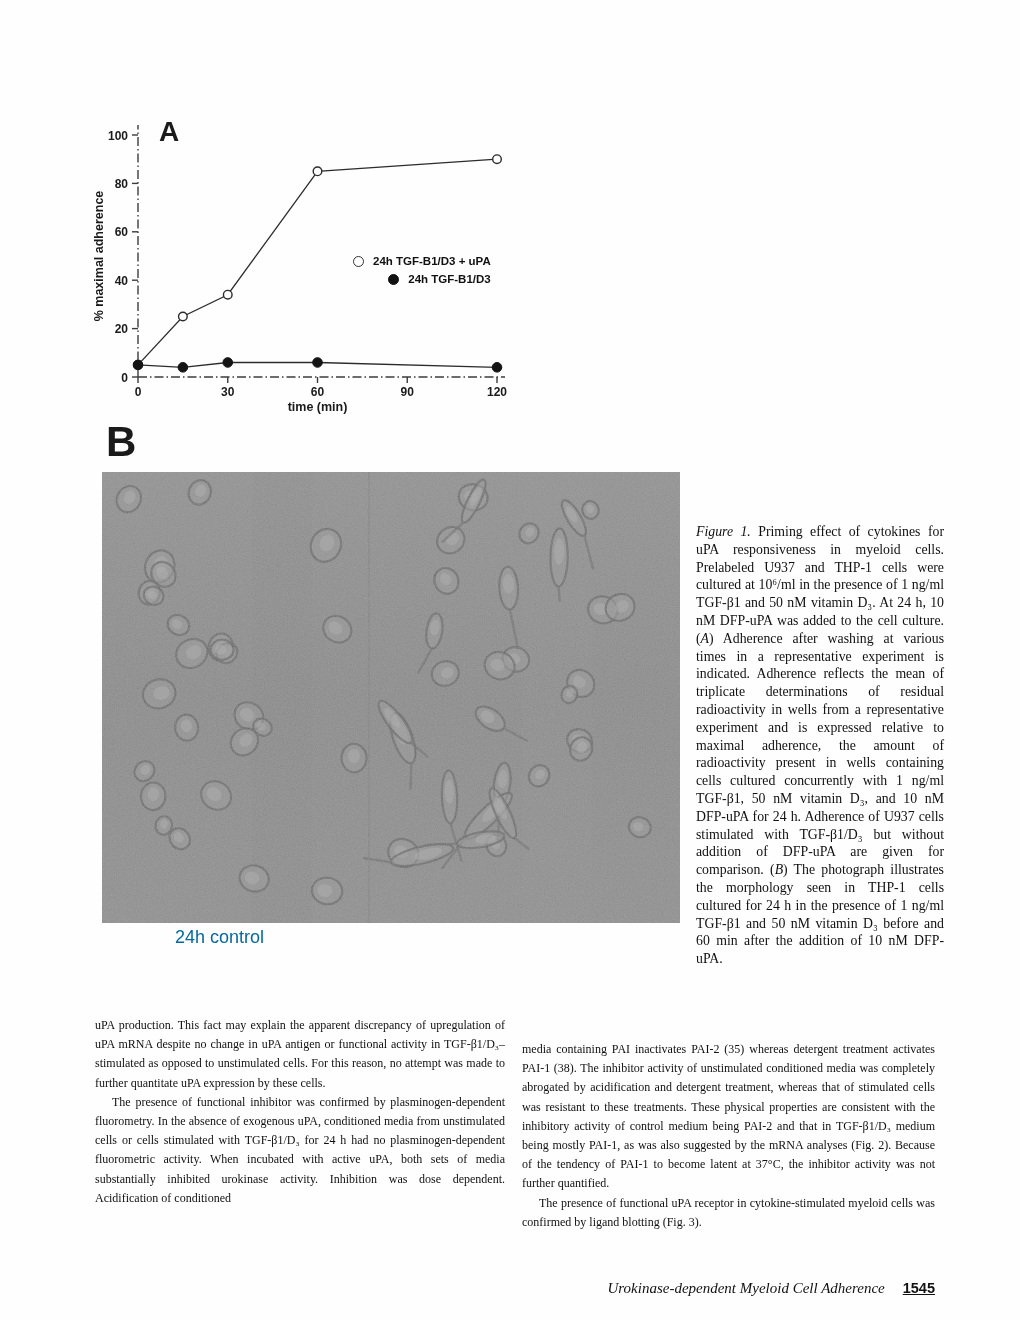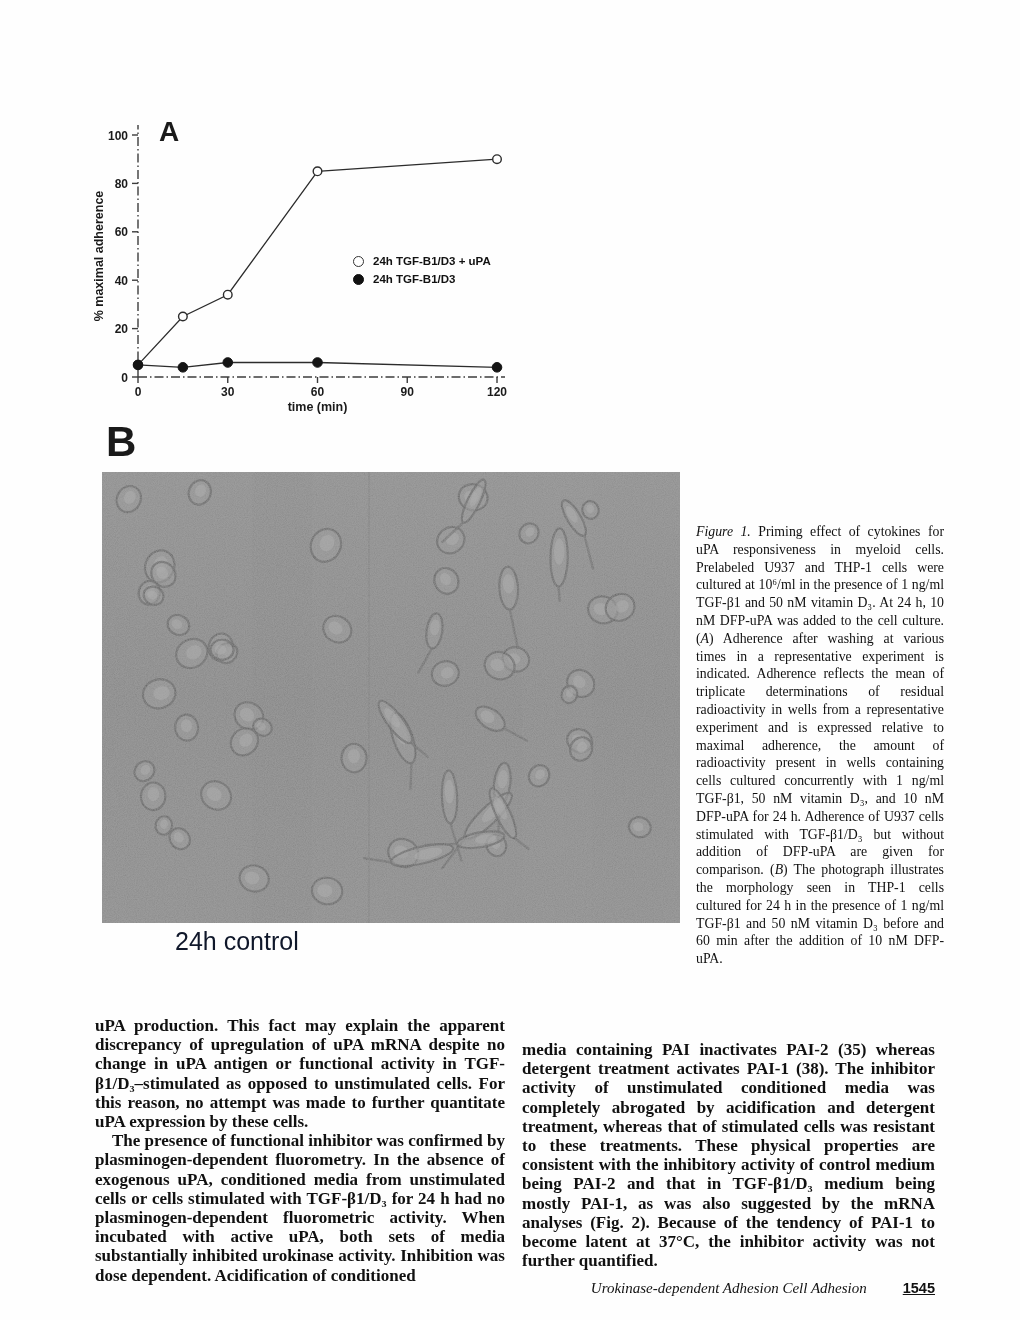--- a/index.html
+++ b/index.html
@@ -15,50 +15,50 @@
   .a-letter{position:absolute;left:74px;top:16px;font-size:28px;}
   .axis{stroke:#3c3c3c;stroke-width:1.4;fill:none;stroke-dasharray:9 3 1.5 3;}
   .tick{stroke:#3c3c3c;stroke-width:1.4;}
   .ticklab{font:700 12px "Liberation Sans",sans-serif;fill:#1a1a1a;}
   .axlab{font:700 12.5px "Liberation Sans",sans-serif;fill:#1a1a1a;}
   .seriesline{fill:none;stroke:#2c2c2c;stroke-width:1.3;}
   .m-open{fill:#ffffff;stroke:#2c2c2c;stroke-width:1.4;}
   .m-fill{fill:#141414;stroke:#141414;}
   .legend{position:absolute;left:268px;top:152px;font-family:"Liberation Sans",sans-serif;
           font-weight:700;font-size:11.5px;color:#111;}
-  .legend-row{display:flex;align-items:center;height:18px;}
+  .legend-row{display:flex;align-items:center;height:18px;justify-content:flex-end;}
   .marker{width:9px;height:9px;border-radius:50%;margin-right:9px;flex:0 0 auto;}
   .marker.open{border:1.6px solid #333;background:#fff;}
   .marker.fill{background:#111;border:1.6px solid #111;}
 
   
   .b-letter{position:absolute;left:106px;top:418px;font-size:42px;}
   .photo{position:absolute;left:102px;top:472px;width:578px;height:451px;background:#7f7f7f;}
   #photo-svg{display:block;width:578px;height:451px;}
   .photo-labels{position:absolute;left:102px;top:927px;width:578px;height:32px;
-                font-family:"Liberation Sans",sans-serif;font-size:25px;color:#0f172a;}
+                font-family:"Liberation Sans",sans-serif;font-size:18px;color:#0369a1;}
   .pl1{position:absolute;left:73px;top:0;}
   .pl2{position:absolute;left:235px;top:0;}
 
   
   .caption{position:absolute;left:696px;top:523px;width:248px;
            font-size:13.8px;line-height:17.8px;text-align:justify;color:#101010;}
   .ital{font-style:italic;margin-top:24px;}
 
   
   .col{position:absolute;top:1016px;}
   .col-left{left:95px;width:410px;}
   .col-right{left:522px;width:413px;margin-top:24px;}
-  .col p{margin:0;font-size:17px;line-height:19.2px;text-align:justify;color:#101010;font-weight:bold;}
+  .col p{margin:0;font-size:12px;line-height:19.2px;text-align:justify;color:#101010;}
   .col p.indent{text-indent:17px;}
 
   
   .footer{position:absolute;top:1280px;right:85px;font-size:15px;color:#111;white-space:nowrap;}
   .running{font-style:italic;}
-  .pagenum{font-weight:700;font-family:"Liberation Sans",sans-serif;font-size:14.5px;margin-left:36px;text-decoration:underline;}
+  .pagenum{font-weight:700;font-family:"Liberation Sans",sans-serif;font-size:14.5px;margin-left:18px;text-decoration:underline;}
 </style>
 </head>
 <body>
 
 <div class="page">
 
   <section class="panel-a">
     <svg id="chart-svg" viewBox="0 0 445 320">
         <g>
           <line class="axis" x1="53" y1="277" x2="420" y2="277"></line>
@@ -388,19 +388,20 @@
   </div>
 
   <div class="caption"><span class="ital">Figure 1.</span><span> Priming effect of cytokines for uPA responsiveness in myeloid cells. Prelabeled U937 and THP-1 cells were cultured at 10⁶/ml in the presence of 1 ng/ml TGF-β1 and 50 nM vitamin D₃. At 24 h, 10 nM DFP-uPA was added to the cell culture. (</span><span class="ital">A</span><span>) Adherence after washing at various times in a representative experiment is indicated. Adherence reflects the mean of triplicate determinations of residual radioactivity in wells from a representative experiment and is expressed relative to maximal adherence, the amount of radioactivity present in wells containing cells cultured concurrently with 1 ng/ml TGF-β1, 50 nM vitamin D₃, and 10 nM DFP-uPA for 24 h. Adherence of U937 cells stimulated with TGF-β1/D₃ but without addition of DFP-uPA are given for comparison. (</span><span class="ital">B</span><span>) The photograph illustrates the morphology seen in THP-1 cells cultured for 24 h in the presence of 1 ng/ml TGF-β1 and 50 nM vitamin D₃ before and 60 min after the addition of 10 nM DFP-uPA.</span></div>
 
   <div class="col col-left">
     <p>uPA production. This fact may explain the apparent discrepancy of upregulation of uPA mRNA despite no change in uPA antigen or functional activity in TGF-β1/D₃–stimulated as opposed to unstimulated cells. For this reason, no attempt was made to further quantitate uPA expression by these cells.</p>
     <p class="indent">The presence of functional inhibitor was confirmed by plasminogen-dependent fluorometry. In the absence of exogenous uPA, conditioned media from unstimulated cells or cells stimulated with TGF-β1/D₃ for 24 h had no plasminogen-dependent fluorometric activity. When incubated with active uPA, both sets of media substantially inhibited urokinase activity. Inhibition was dose dependent. Acidification of conditioned</p>
   </div>
   <div class="col col-right">
     <p>media containing PAI inactivates PAI-2 (35) whereas detergent treatment activates PAI-1 (38). The inhibitor activity of unstimulated conditioned media was completely abrogated by acidification and detergent treatment, whereas that of stimulated cells was resistant to these treatments. These physical properties are consistent with the inhibitory activity of control medium being PAI-2 and that in TGF-β1/D₃ medium being mostly PAI-1, as was also suggested by the mRNA analyses (Fig. 2). Because of the tendency of PAI-1 to become latent at 37°C, the inhibitor activity was not further quantified.</p>
+    <p class="indent">The presence of functional uPA receptor in cytokine-stimulated myeloid cells was confirmed by ligand blotting (Fig. 3).</p>
   </div>
 
   <div class="footer">
-    <span class="running">Urokinase-dependent Adhesion Cell Adhesion</span><span class="pagenum">1545</span>
+    <span class="running">Urokinase-dependent Myeloid Cell Adherence</span><span class="pagenum">1545</span>
   </div>
 
 </div>
 
 </body></html>

